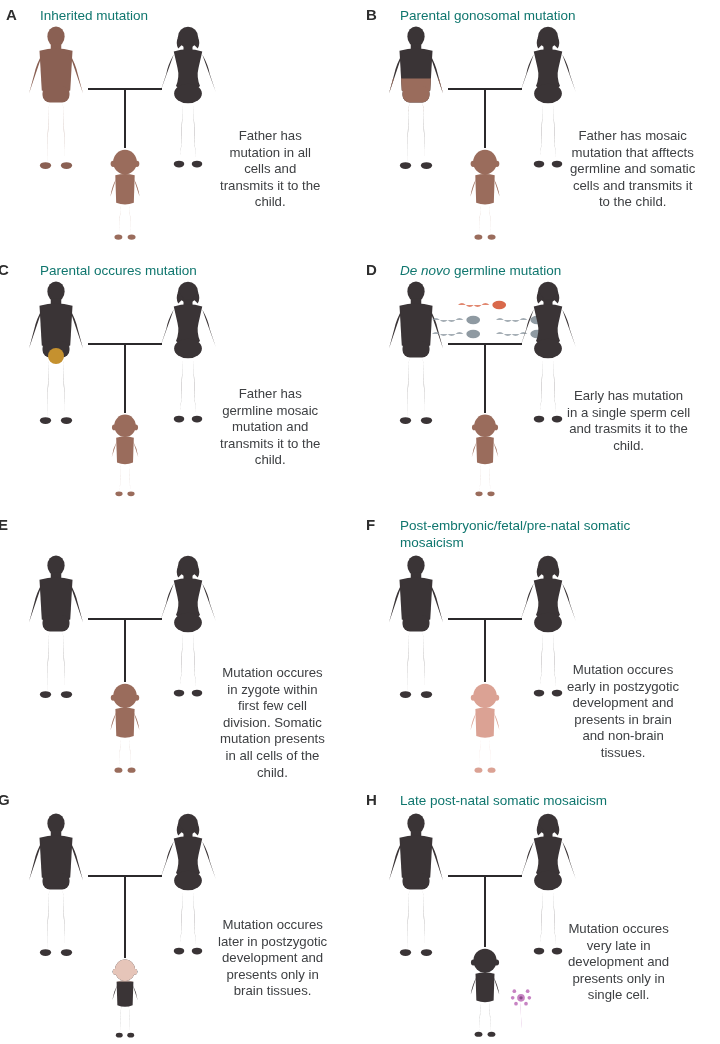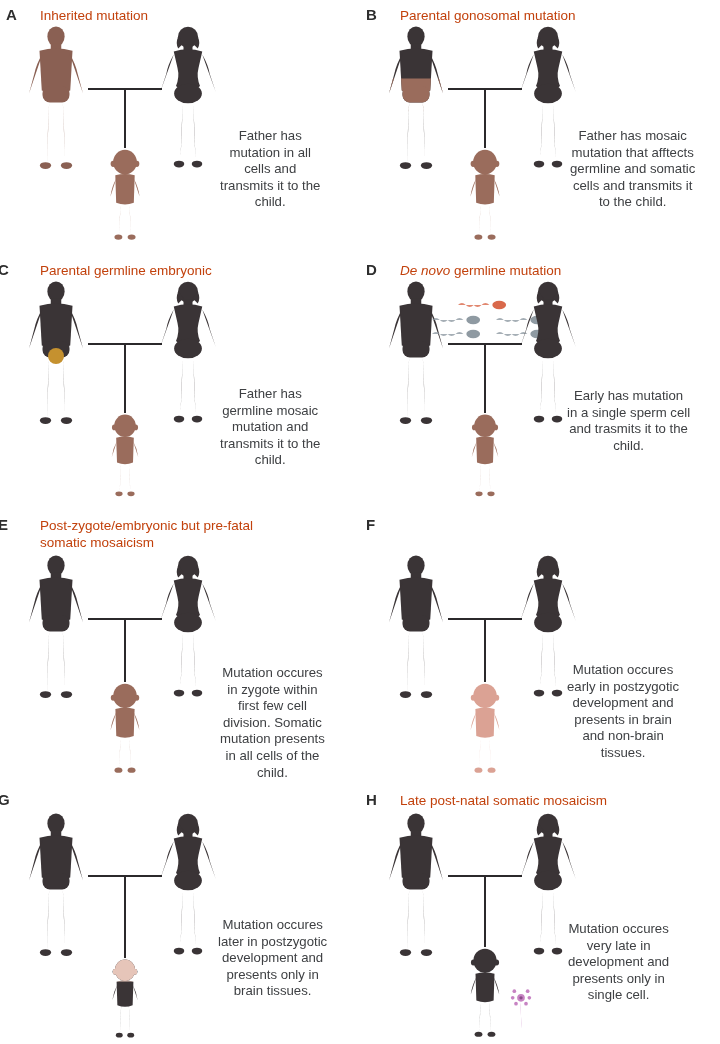--- a/index.html
+++ b/index.html
@@ -20,21 +20,21 @@
 
   .r1{--at:26px;--ly:88px;--vh:60px;--ct:148px;--ch:97px;}
   .r2{--at:26px;--ly:88px;--vh:70px;--ct:158px;--ch:88px;}
   .r3{--at:45px;--ly:108px;--vh:64px;--ct:172px;--ch:96px;}
   .r4{--at:28px;--ly:90px;--vh:83px;--ct:173px;--ch:84px;}
   .p-h{--vh:72px;--ct:162px;--ch:95px;}
 
   .letter{position:absolute;left:6px;top:6px;font-size:15px;font-weight:700;color:#2e2e2e;}
   .p-c .letter,.p-e .letter,.p-g .letter{left:-2px;}
   .title{position:absolute;left:40px;top:7px;font-size:13.5px;font-weight:500;
-         line-height:17px;color:#c2410c;white-space:pre-line;}
+         line-height:17px;color:#0f766e;white-space:pre-line;}
   .title em{margin-top:6px;}
   .desc{position:absolute;font-size:13.2px;line-height:16.6px;white-space:pre-line;text-align:center;}
   .p-a .desc{left:220px;top:128px;}
   .p-b .desc{left:210px;top:128px;}
   .p-c .desc{left:220px;top:131px;}
   .p-d .desc{left:207px;top:133px;}
   .p-e .desc{left:220px;top:155px;}
   .p-f .desc{left:207px;top:152px;}
   .p-g .desc{left:218px;top:132px;}
   .p-h .desc{left:208px;top:136px;}
@@ -186,21 +186,21 @@
       </div>
     <div class="desc">Father has mosaic
 mutation that afftects
 germline and somatic
 cells and transmits it
 to the child.</div>
   </section>
 
   <section class="panel p-c r2">
     <div class="letter">C</div>
-    <div class="title">Parental germline embryonic</div>
+    <div class="title">Parental occures mutation</div>
     <div class="fig father" style="color: rgb(58, 52, 54);">
         <svg>
           <use href="#sym-male"></use>
         </svg>
       </div>
     <div class="germ-dot" style="color: rgb(197, 145, 47);"></div>
     <div class="fig mother" style="color: rgb(58, 52, 54);">
         <svg>
           <use href="#sym-female"></use>
         </svg>
@@ -265,22 +265,20 @@
         </svg>
       </div>
     <div class="desc">Early has mutation
 in a single sperm cell
 and trasmits it to the
 child.</div>
   </section>
 
   <section class="panel p-e r3">
     <div class="letter">E</div>
-    <div class="title">Post-zygote/embryonic but pre-fatal
-somatic mosaicism</div>
     <div class="fig father" style="color: rgb(58, 52, 54);">
         <svg>
           <use href="#sym-male"></use>
         </svg>
       </div>
     <div class="fig mother" style="color: rgb(58, 52, 54);">
         <svg>
           <use href="#sym-female"></use>
         </svg>
       </div>
@@ -295,20 +293,22 @@
 in zygote within
 first few cell
 division. Somatic
 mutation presents
 in all cells of the
 child.</div>
   </section>
 
   <section class="panel p-f r3">
     <div class="letter">F</div>
+    <div class="title">Post-embryonic/fetal/pre-natal somatic
+mosaicism</div>
     <div class="fig father" style="color: rgb(58, 52, 54);">
         <svg>
           <use href="#sym-male"></use>
         </svg>
       </div>
     <div class="fig mother" style="color: rgb(58, 52, 54);">
         <svg>
           <use href="#sym-female"></use>
         </svg>
       </div>

